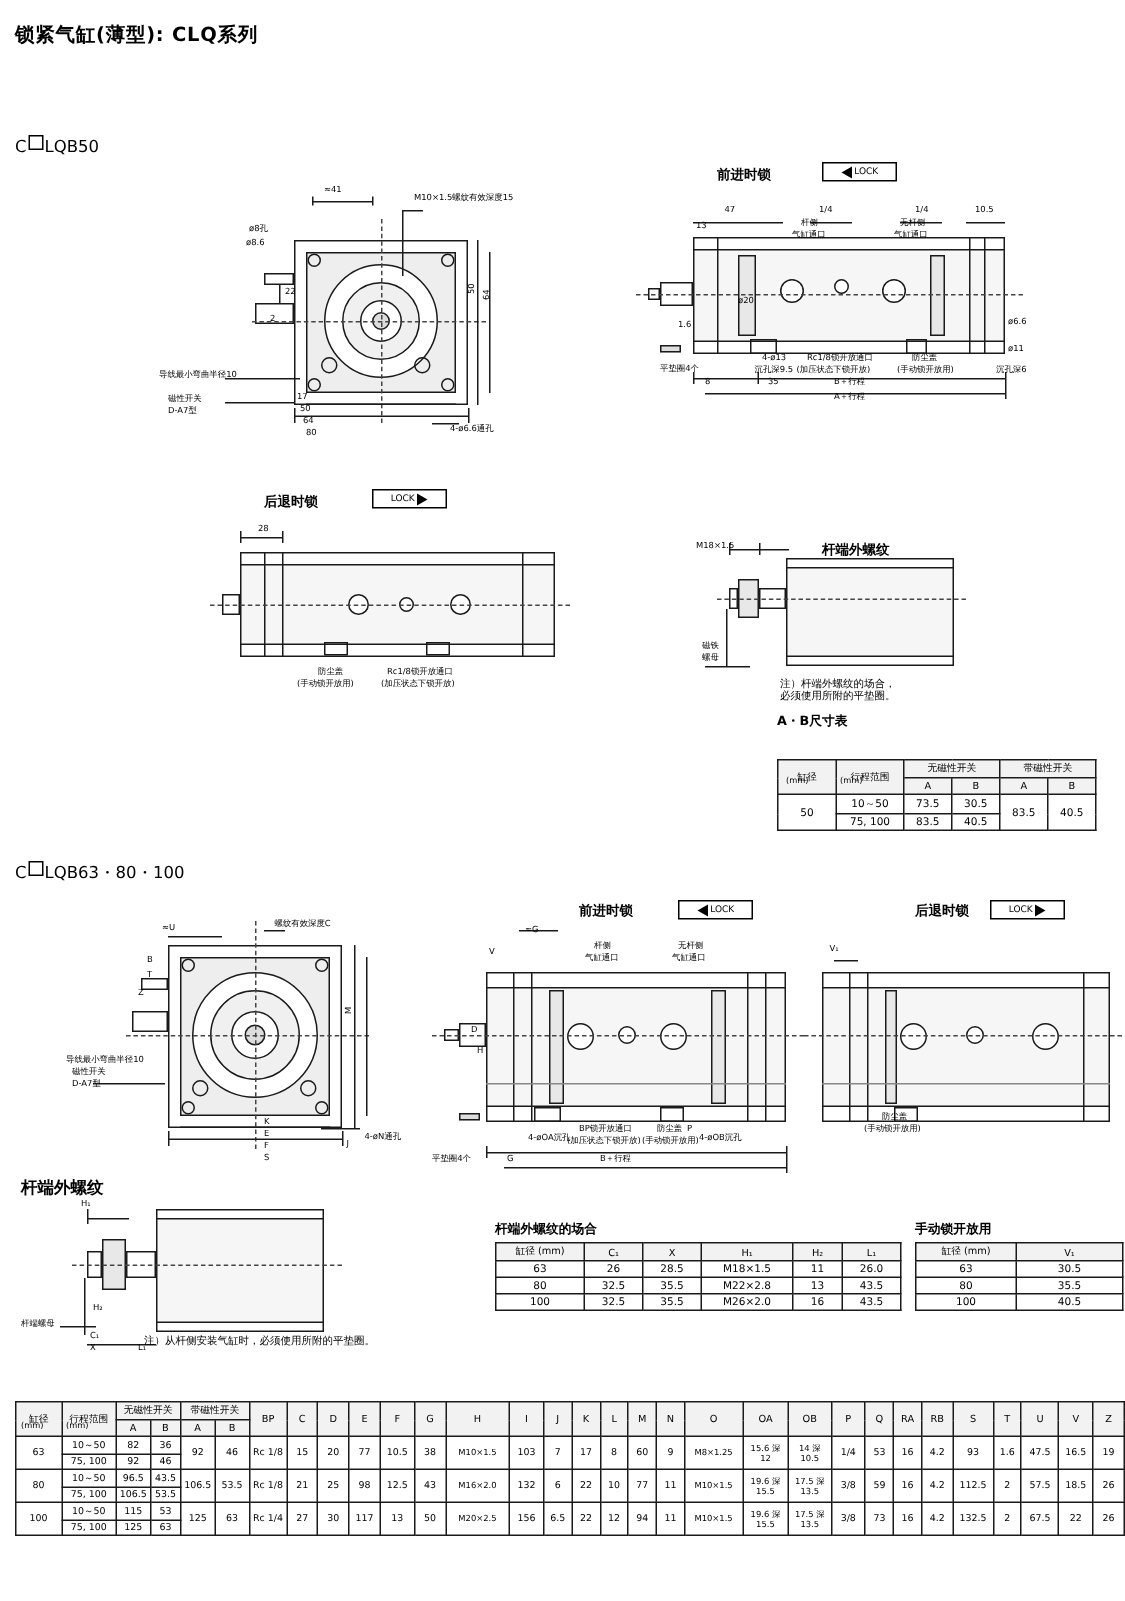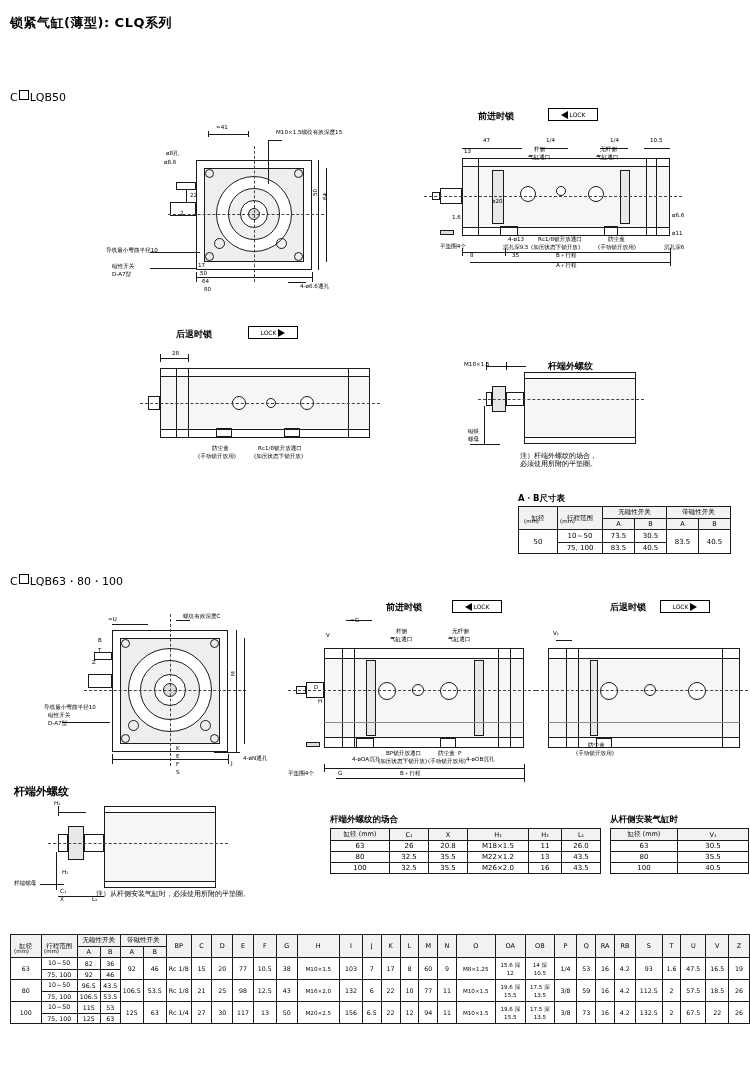--- a/index.html
+++ b/index.html
@@ -222,21 +222,21 @@
     <div class="line vl" style="left:506px;top:362px;height:8px;"></div>
     <div class="line vl" style="left:484px;top:406px;height:38px;"></div>
     <div class="line hl" style="left:470px;top:444px;width:30px;"></div>
     <div class="tx" style="left:464px;top:361px;">M18×1.5</div>
     <div class="tx" style="left:468px;top:428px;">磁铁</div>
     <div class="tx" style="left:468px;top:436px;">螺母</div>
     <div class="tx7" style="left:520px;top:452px;white-space:pre;">注）杆端外螺纹的场合，
 必须使用所附的平垫圈。</div>
   </div>
 
-  <div class="tcap" style="left:518px;top:493px;">A・B尺寸表</div>
+  <div class="tcap" style="left:518px;top:475px;">A・B尺寸表</div>
   <div class="tblwrap" style="left:518px;top:506px;">
     <table class="tbl">
       <tbody>
           <tr>
         <th rowspan="2" style="width:34px;">缸径</th>
         <th rowspan="2" style="width:40px;">行程范围</th>
         <th colspan="2">无磁性开关</th>
         <th colspan="2">带磁性开关</th>
       </tr>
       <tr>
@@ -421,46 +421,46 @@
         <th style="width:54px;">缸径 (mm)</th>
         <th style="width:34px;">C₁</th>
         <th style="width:34px;">X</th>
         <th style="width:56px;">H₁</th>
         <th style="width:28px;">H₂</th>
         <th style="width:34px;">L₁</th>
       </tr>
       <tr>
         <td>63</td>
         <td>26</td>
-        <td>20.8</td>
+        <td>28.5</td>
         <td>M18×1.5</td>
         <td>11</td>
         <td>26.0</td>
       </tr>
       <tr>
         <td>80</td>
         <td>32.5</td>
         <td>35.5</td>
-        <td>M22×1.2</td>
+        <td>M22×2.8</td>
         <td>13</td>
         <td>43.5</td>
       </tr>
       <tr>
         <td>100</td>
         <td>32.5</td>
         <td>35.5</td>
         <td>M26×2.0</td>
         <td>16</td>
         <td>43.5</td>
       </tr>
     </tbody>
       </table>
   </div>
 
-  <div class="tcap" style="left:610px;top:814px;">从杆侧安装气缸时</div>
+  <div class="tcap" style="left:610px;top:814px;">手动锁开放用</div>
   <div class="tblwrap" style="left:610px;top:828px;">
     <table class="tbl">
       <tbody>
           <tr>
         <th style="width:62px;">缸径 (mm)</th>
         <th style="width:66px;">V₁</th>
       </tr>
       <tr>
         <td>63</td>
         <td>30.5</td>

